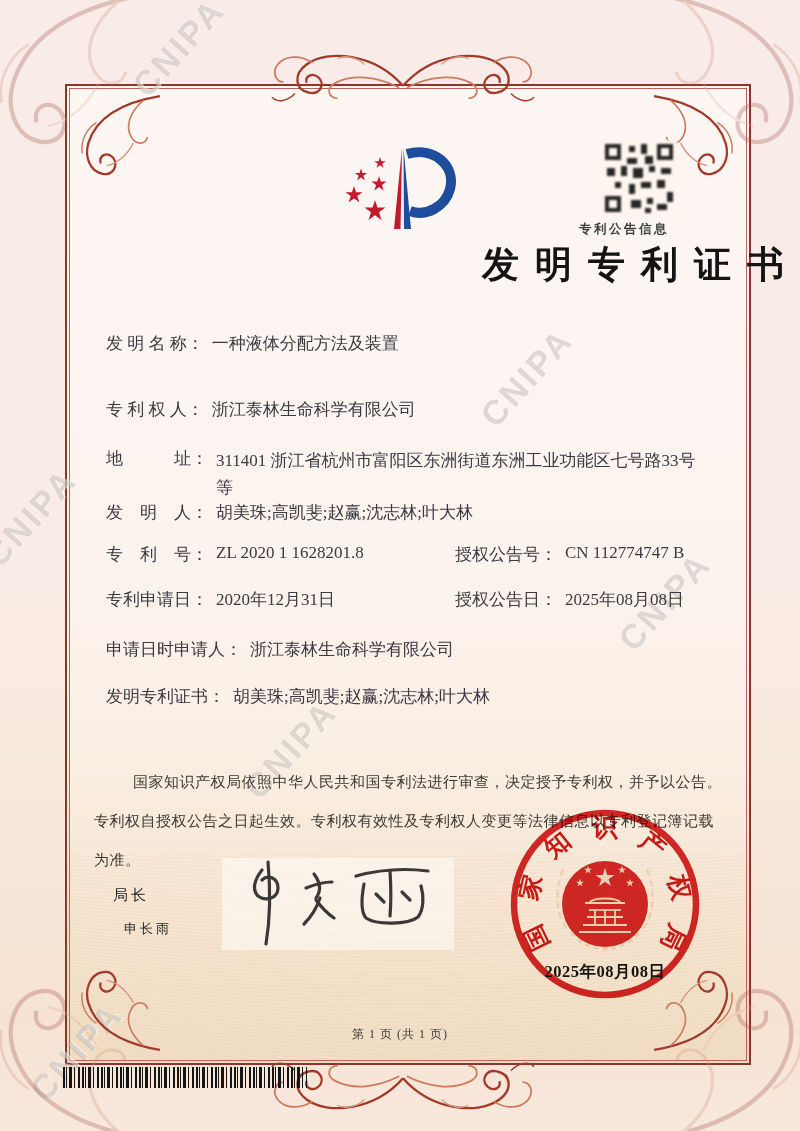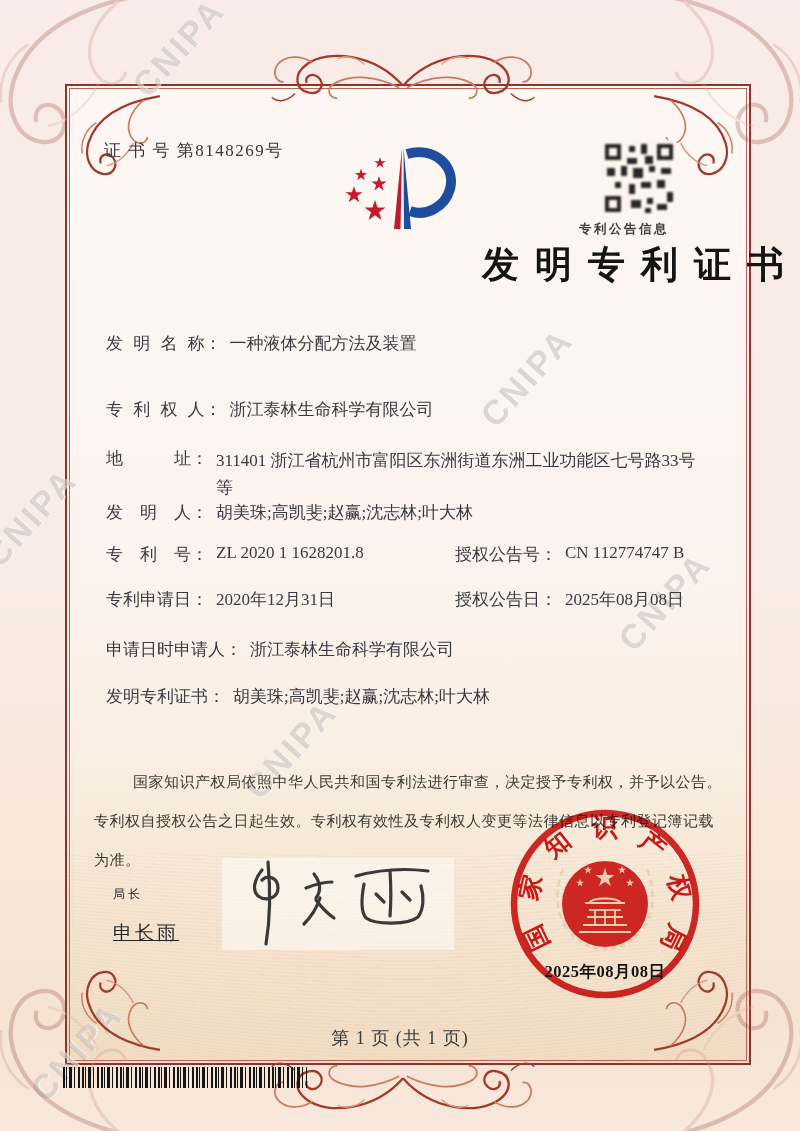--- a/index.html
+++ b/index.html
@@ -24,36 +24,36 @@
   
   .orn { position:absolute; z-index:3; }
   .pale { opacity:.28; filter:saturate(.65) brightness(1.15); }
   
   .abs { position:absolute; z-index:5; }
   .certno { left:104px; top:139px; font-size:17px; letter-spacing:1.5px; color:#37373b; }
   .title { left:0; top:240px; width:100%; text-align:right; font-size:37px; font-weight:bold;
     letter-spacing:16px; text-indent:16px; color:#141414; }
   .qrcap { left:579px; top:221px; font-size:12.5px; font-weight:bold; letter-spacing:2.5px; color:#3e4137; }
   .row { position:absolute; left:106px; z-index:5; display:flex; font-size:17px; color:#3a3a42; }
-  .row .lbl { white-space:pre;font-family:Liberation Mono, monospace; }
+  .row .lbl { white-space:pre; }
   .row .val { margin-left:8px; white-space:pre;text-align:center; }
   .row .valwrap { margin-left:8px; width:494px; white-space:normal; line-height:27px; }
   .pair { position:absolute; left:349px; top:0; display:flex; }
   .legal { left:88px; top:763px; width:630px; font-size:15px; line-height:39px;
     letter-spacing:.5px; color:#3b3a33; z-index:5;margin-left:6px; }
   .legal .l1 { display:block; text-indent:2.6em; }
   .legal .l2 { display:block; }
-  .dirtitle { left:113px; top:886px; font-family:Liberation Sans, sans-serif; font-size:12px;
+  .dirtitle { left:113px; top:886px; font-family:Liberation Sans, sans-serif; font-size:15px;
     letter-spacing:3px; color:#262626; z-index:5; }
-  .dirname  { left:113px; top:920px; font-family:"Liberation Sans",sans-serif; font-size:19px;
-    letter-spacing:3px; color:#262626; z-index:5;text-decoration:underline; }
+  .dirname  { left:124px; top:920px; font-family:"Liberation Sans",sans-serif; font-size:13px;
+    letter-spacing:3px; color:#262626; z-index:5; }
   .sigpatch { left:222px; top:858px; width:232px; height:92px; background:rgba(255,254,251,.55); z-index:4; }
   .signature { left:228px; top:856px; z-index:5; }
   .sealwrap { left:505px; top:807px; z-index:6; mix-blend-mode:multiply; }
-  .footer { left:0; top:1026px; width:100%; text-align:center; font-size:18px;
+  .footer { left:0; top:1026px; width:100%; text-align:center; font-size:12px;
     letter-spacing:1px; color:#3b3b3b; z-index:5; }
   .barcode { left:63px; top:1067px; width:244px; height:21px; z-index:5;
     background:repeating-linear-gradient(90deg,#151515 0 2px,transparent 2px 3px,#151515 3px 4px,
       transparent 4px 6px,#151515 6px 9px,transparent 9px 11px,#151515 11px 12px,
       transparent 12px 15px,#151515 15px 17px,transparent 17px 19px); }
   .qr { left:601px; top:140px; z-index:5; filter:blur(1.1px) contrast(1.05); }
   .logo { left:333px; top:133px; z-index:5; }
 </style>
 </head>
 <body>
@@ -115,21 +115,20 @@
   <svg class="orn" style="left:650px;top:92px;transform:scaleX(-1)" width="92" height="92" viewBox="0 0 90 90">
       <use href="#cornercurl"></use>
     </svg>
   <svg class="orn" style="left:72px;top:962px;transform:scaleY(-1)" width="92" height="92" viewBox="0 0 90 90">
       <use href="#cornercurl"></use>
     </svg>
   <svg class="orn" style="left:650px;top:962px;transform:scale(-1,-1)" width="92" height="92" viewBox="0 0 90 90">
       <use href="#cornercurl"></use>
     </svg>
 
-  <div class="abs certno">证 书 号 第8148269号</div>
 
   <svg class="abs logo" width="140" height="108" viewBox="0 0 140 108">
     <use href="#star5" transform="translate(47,30) scale(6)" fill="#c5192d"></use>
     <use href="#star5" transform="translate(28,42) scale(6.5)" fill="#c5192d"></use>
     <use href="#star5" transform="translate(46,51) scale(8)" fill="#c5192d"></use>
     <use href="#star5" transform="translate(21,62) scale(9)" fill="#c5192d"></use>
     <use href="#star5" transform="translate(42,78) scale(11)" fill="#c5192d"></use>
     <path d="M69,15 L61,96 L67.5,96 Z" fill="#c01b2d"></path>
     <path d="M70.5,15 L71,96 L78,96 Z" fill="#1e4d9b"></path>
     <path d="M74,21 C101,13 123,33 117,56 C112,74 93,84 77,78" stroke="#1e4d9b" stroke-width="10" fill="none"></path>

